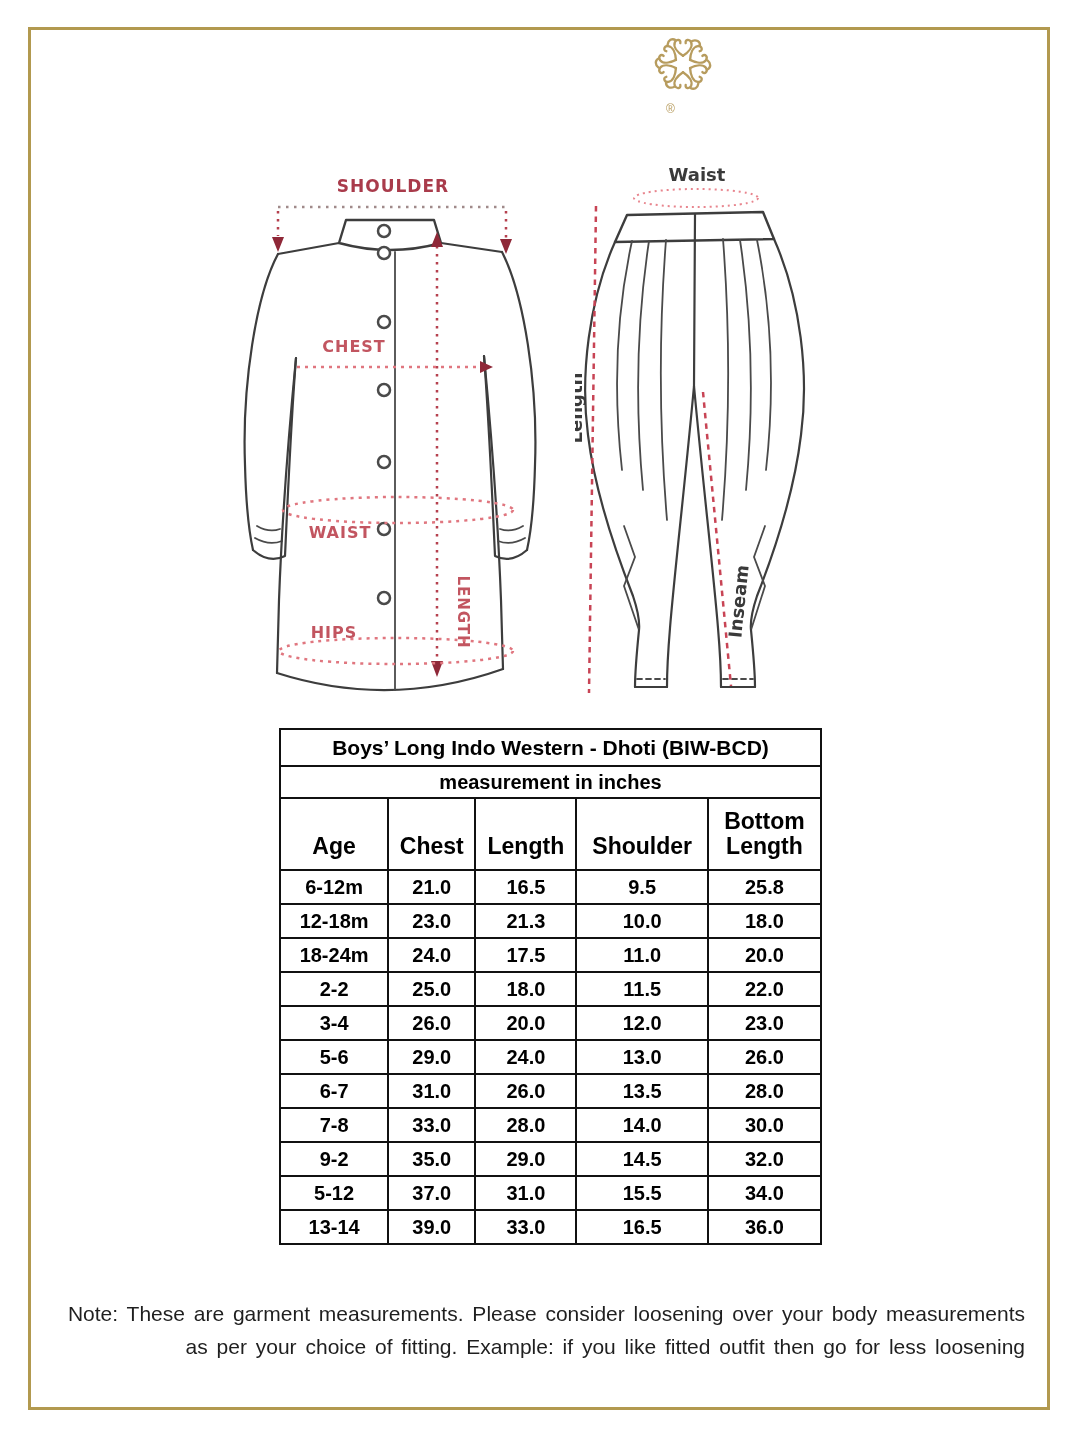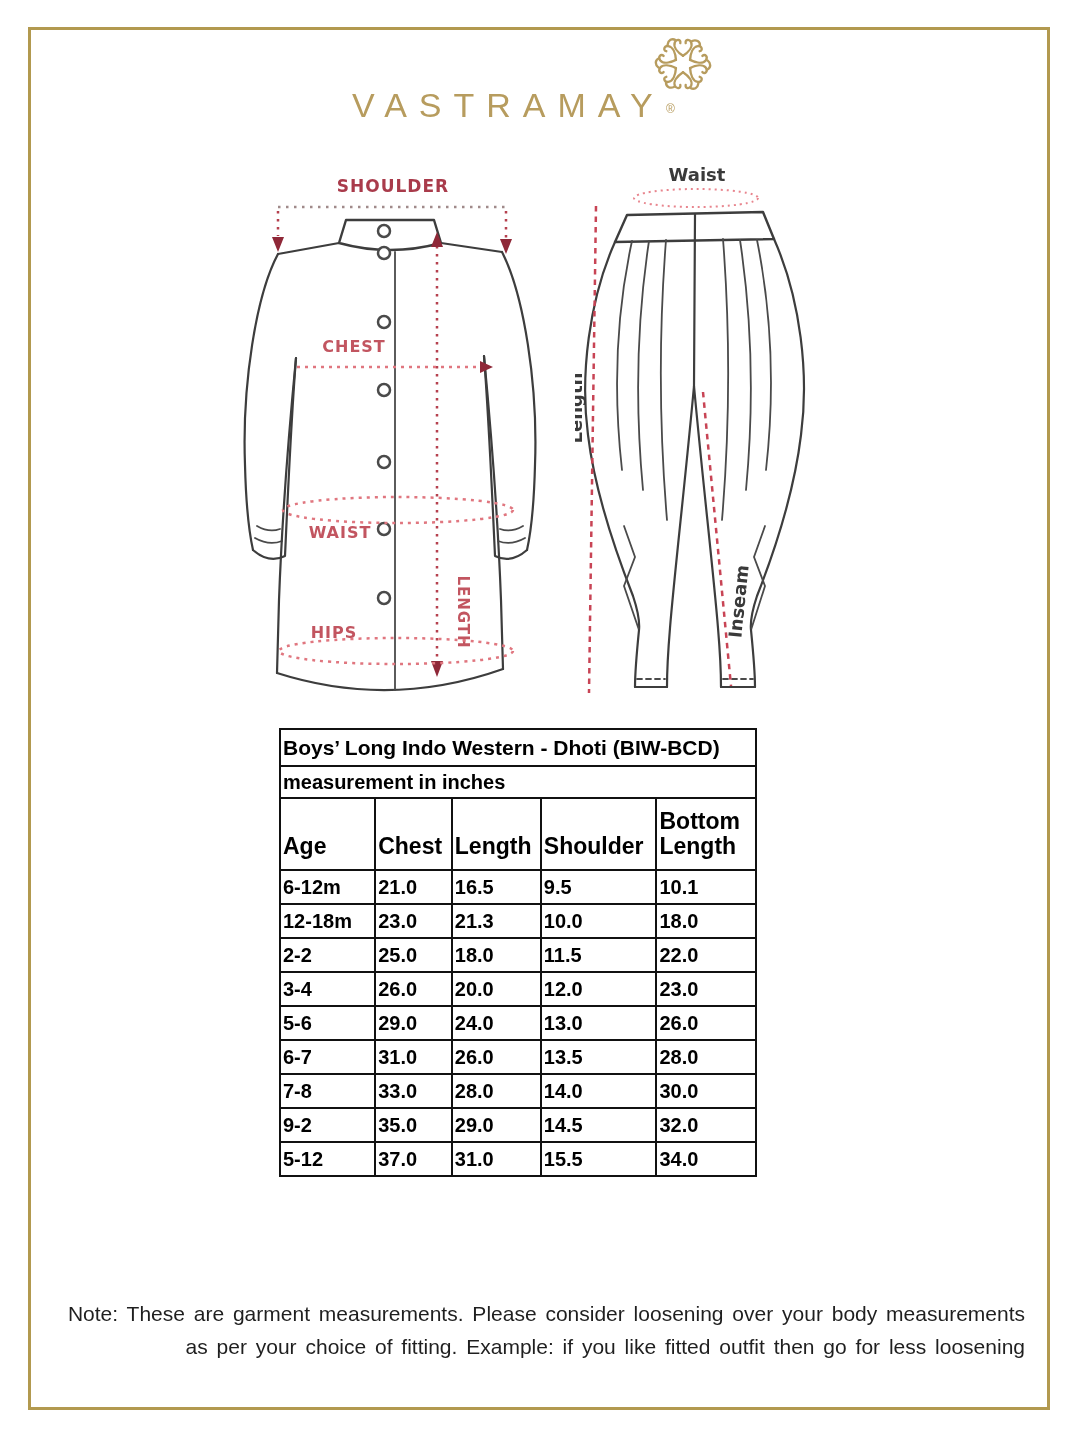--- a/index.html
+++ b/index.html
@@ -33,44 +33,43 @@
   .gray-dot   { fill:none; stroke:#a08a8a; stroke-width:2.5; stroke-dasharray:2.5 5.5; }
   .pink-dot   { fill:none; stroke:#e0767f; stroke-width:2.5; stroke-dasharray:3 5; }
   .red-dash   { fill:none; stroke:#c84455; stroke-width:2.5; stroke-dasharray:5.5 5; }
   .pink-fine  { fill:none; stroke:#e8858e; stroke-width:2;   stroke-dasharray:2 4; }
   .arrow { fill:#8f2838; stroke:none; }
   .lab-red   { font-family:"DejaVu Sans",sans-serif; font-weight:bold; fill:#c25560; letter-spacing:1px; }
   .lab-red-d { font-family:"DejaVu Sans",sans-serif; font-weight:bold; fill:#a93b4b; letter-spacing:1px; }
   .lab-gray  { font-family:"DejaVu Sans",sans-serif; font-weight:600;  fill:#3a3a3a; }
   
   .chart {
-    position:absolute; left:279px; top:728px; width:478px;
+    position:absolute; left:279px; top:728px; width:543px;
     border-collapse:collapse; table-layout:fixed;
     font-family:"Liberation Sans",sans-serif; font-weight:bold; color:#000;
-    text-align:left; background:#fff;
+    text-align:center; background:#fff;
   }
   .chart td, .chart th { border:2px solid #111; padding:0 2px; }
   .chart .title-cell  { font-size:21px; height:37px; }
   .chart .sub-cell    { font-size:20px; height:32px; }
   .chart th { font-size:23px; height:72px; vertical-align:bottom; padding-bottom:9px; line-height:1.12; }
   .chart tbody td { font-size:20px; height:34px; }
   
   .note {
     position:absolute; left:40px; width:985px; top:1297px;
     font-size:21px; line-height:33px; color:#1f1f1f; word-spacing:3px;
   }
   .note-line { display:flex; justify-content:flex-end; white-space:nowrap; }
 </style>
 </head>
 <body>
 
 <div class="page">
   <div class="frame"></div>
 
-  <div class="logo-text">VASTRAMAY</div>
   <div class="reg-mark">®</div>
   <svg class="ornament" width="58" height="58" viewBox="-32 -32 64 64">
     <g fill="none" stroke="#b79c5e" stroke-width="2.6" stroke-linecap="round">
       <g id="heart0">
         <path d="M0,-9 C-6,-13 -11,-19 -9,-24 C-7,-28 -2,-27 -3,-23"></path>
         <path d="M0,-9 C6,-13 11,-19 9,-24 C7,-28 2,-27 3,-23"></path>
       </g>
       <g transform="rotate(60)">
           <path d="M0,-9 C-6,-13 -11,-19 -9,-24 C-7,-28 -2,-27 -3,-23"></path>
           <path d="M0,-9 C6,-13 11,-19 9,-24 C7,-28 2,-27 3,-23"></path>
@@ -196,30 +195,37 @@
         <th>Shoulder</th>
         <th>Bottom Length</th>
       </tr>
     </tbody>
     <tbody>
         <tr>
           <td>6-12m</td>
           <td>21.0</td>
           <td>16.5</td>
           <td>9.5</td>
-          <td>10.1</td>
+          <td>25.8</td>
         </tr>
         <tr>
           <td>12-18m</td>
           <td>23.0</td>
           <td>21.3</td>
           <td>10.0</td>
           <td>18.0</td>
         </tr>
         <tr>
+          <td>18-24m</td>
+          <td>24.0</td>
+          <td>17.5</td>
+          <td>11.0</td>
+          <td>20.0</td>
+        </tr>
+        <tr>
           <td>2-2</td>
           <td>25.0</td>
           <td>18.0</td>
           <td>11.5</td>
           <td>22.0</td>
         </tr>
         <tr>
           <td>3-4</td>
           <td>26.0</td>
           <td>20.0</td>
@@ -254,20 +260,27 @@
           <td>14.5</td>
           <td>32.0</td>
         </tr>
         <tr>
           <td>5-12</td>
           <td>37.0</td>
           <td>31.0</td>
           <td>15.5</td>
           <td>34.0</td>
         </tr>
+        <tr>
+          <td>13-14</td>
+          <td>39.0</td>
+          <td>33.0</td>
+          <td>16.5</td>
+          <td>36.0</td>
+        </tr>
       </tbody>
   </table>
 
   <div class="note">
     <div class="note-line">Note: These are garment measurements. Please consider loosening over your body measurements</div>
     <div class="note-line">as per your choice of fitting. Example: if you like fitted outfit then go for less loosening</div>
   </div>
 </div>
 
 </body></html>

